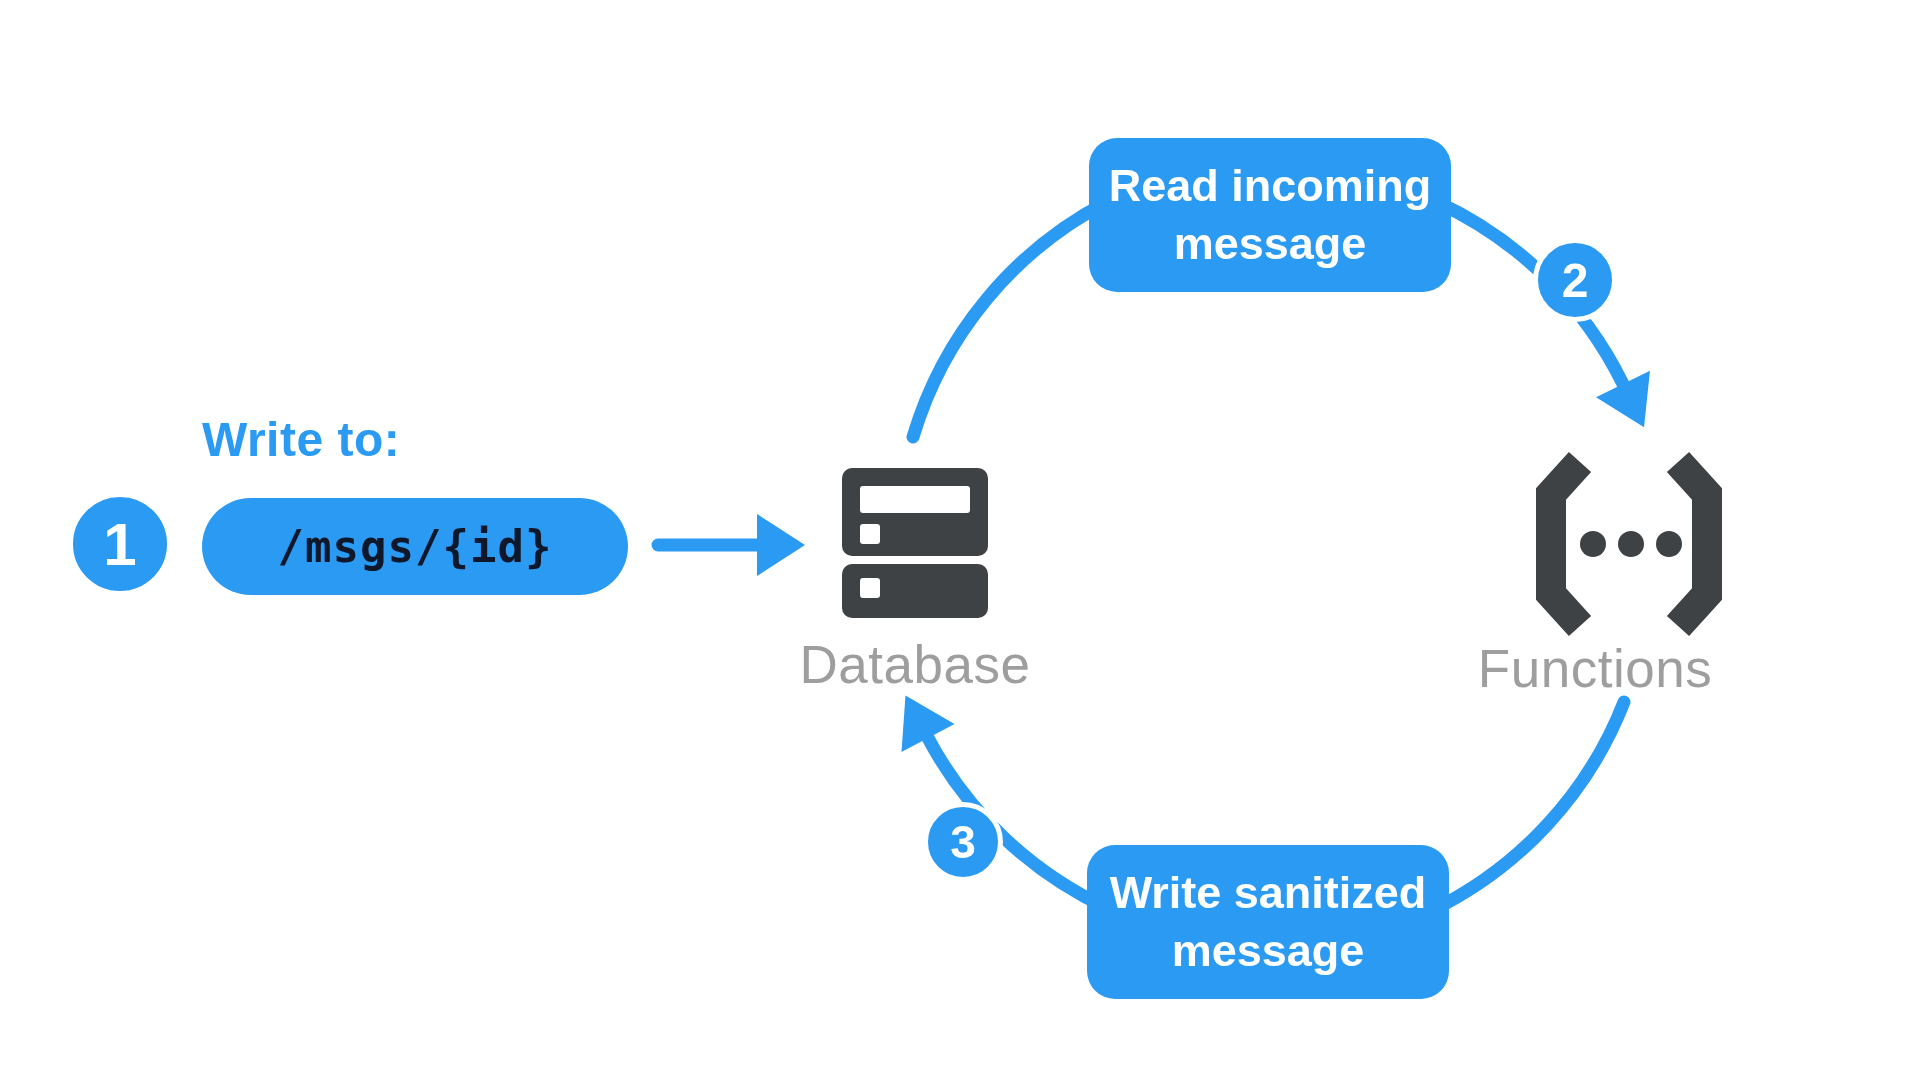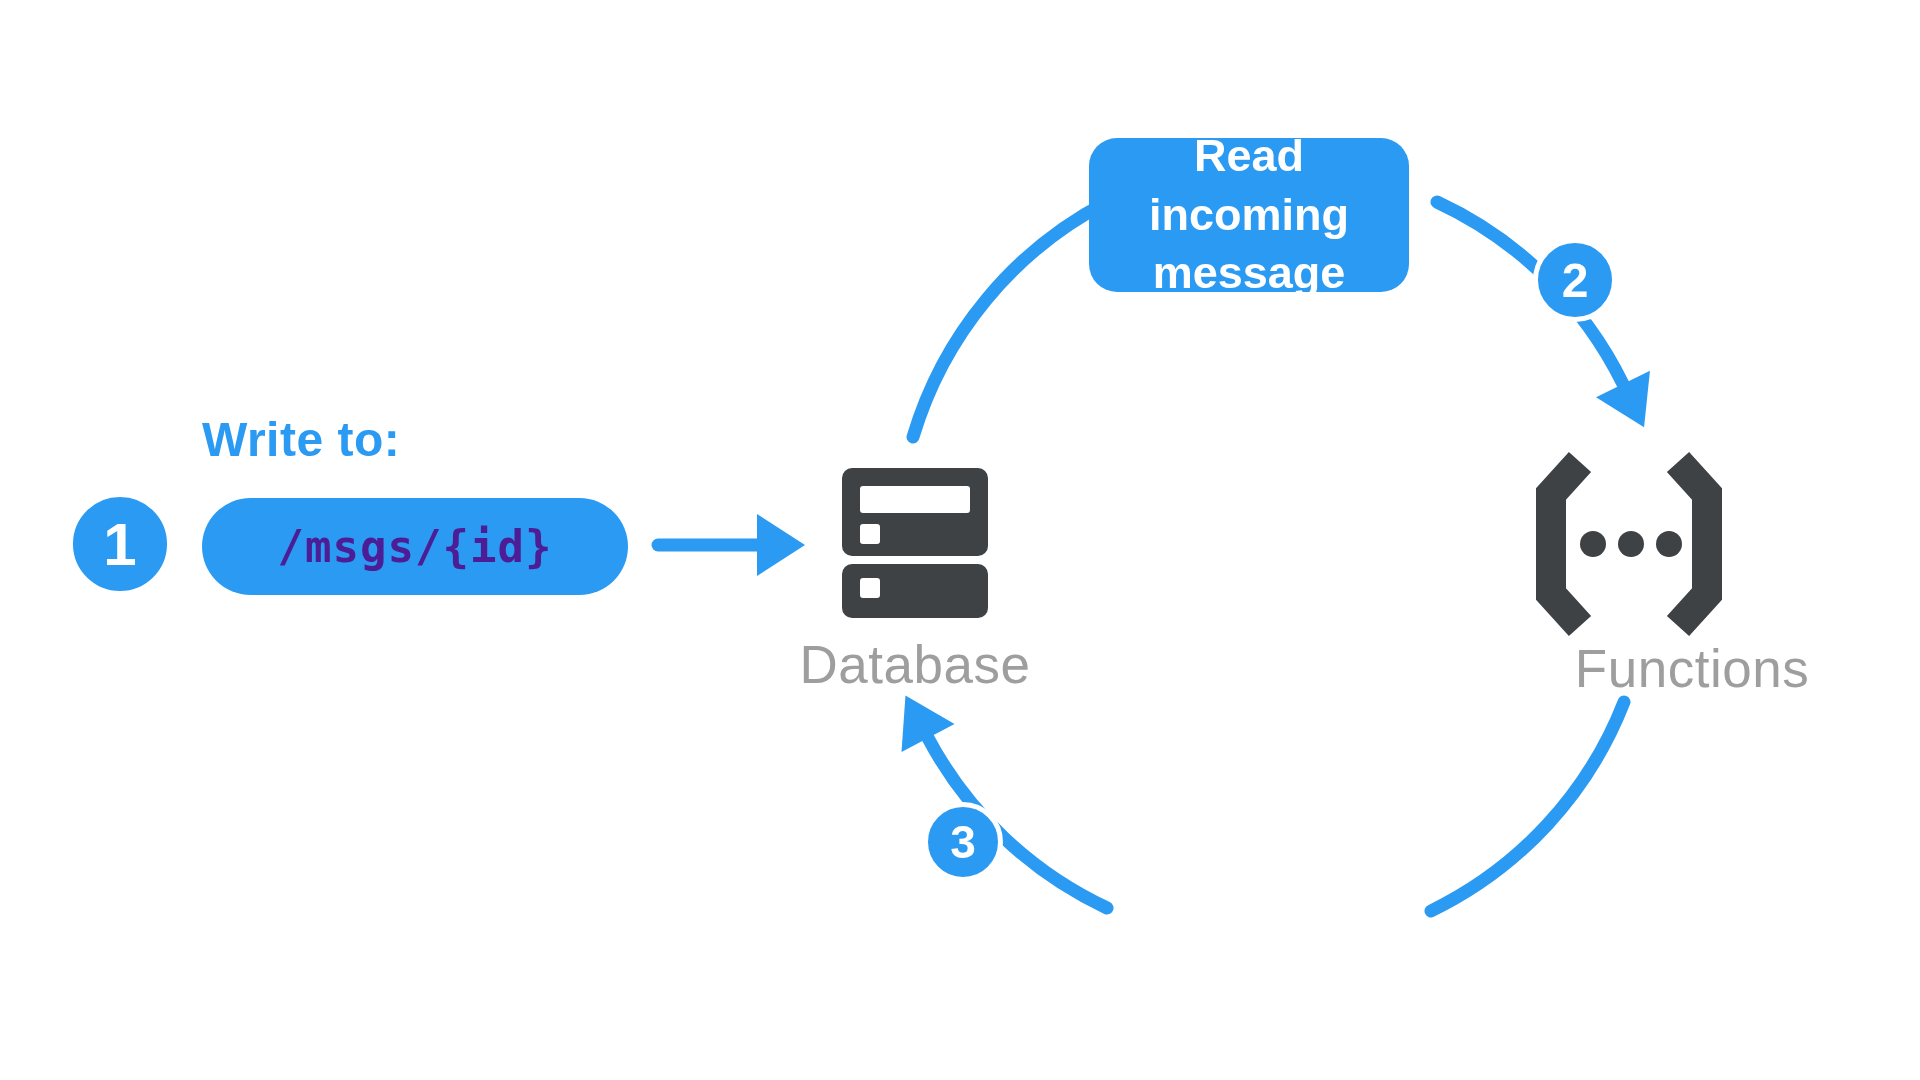--- a/index.html
+++ b/index.html
@@ -86,25 +86,25 @@
     background: var(--blue);
     border-radius: 49px;
     display: flex;
     align-items: center;
     justify-content: center;
   }
   .path-pill .code {
     font-family: "DejaVu Sans Mono", "Liberation Mono", monospace;
     font-weight: 600;
     font-size: 44px;
-    color: #4c1d95;
+    color: #0f172a;
     letter-spacing: 1px;
   }
   .flow-box {
-    width: 320px; height: 154px;
+    width: 362px; height: 154px;
     background: var(--blue);
     border-radius: 28px;
     display: flex;
     align-items: center;
     justify-content: center;
     text-align: center;
     color: #ffffff;
     font-size: 45px;
     font-weight: 700;
     line-height: 1.3;
@@ -116,21 +116,21 @@
 
   .node-label {
     width: 400px;
     text-align: center;
     color: var(--gray_label);
     font-size: 53px;
     font-weight: 400;
     letter-spacing: 0.5px;
   }
   .node-label-database { left: 715px; top: 634px; }
-  .node-label-functions { left: 1492px; top: 638px; }
+  .node-label-functions { left: 1395px; top: 638px; }
 </style>
 </head>
 <body>
 
 <div class="stage">
 
   <svg class="canvas-svg" viewBox="0 0 1920 1080">
 
     <path class="arc" d="M 913 437 A 390 390 0 0 1 1107 202"></path>
     <path class="arc" d="M 1437 202 A 390 390 0 0 1 1623 384"></path>
@@ -172,17 +172,20 @@
   <div class="overlay node-label node-label-database">Database</div>
   <div class="overlay node-label node-label-functions">Functions</div>
 
   <div class="overlay flow-box flow-box-top">
     <span>Read incoming message</span>
   </div>
   <div class="overlay badge badge-2">
     <span>2</span>
   </div>
 
+  <div class="overlay flow-box flow-box-bottom">
+    <span>Write sanitized message</span>
+  </div>
   <div class="overlay badge badge-3">
     <span>3</span>
   </div>
 
 </div>
 
 </body></html>

